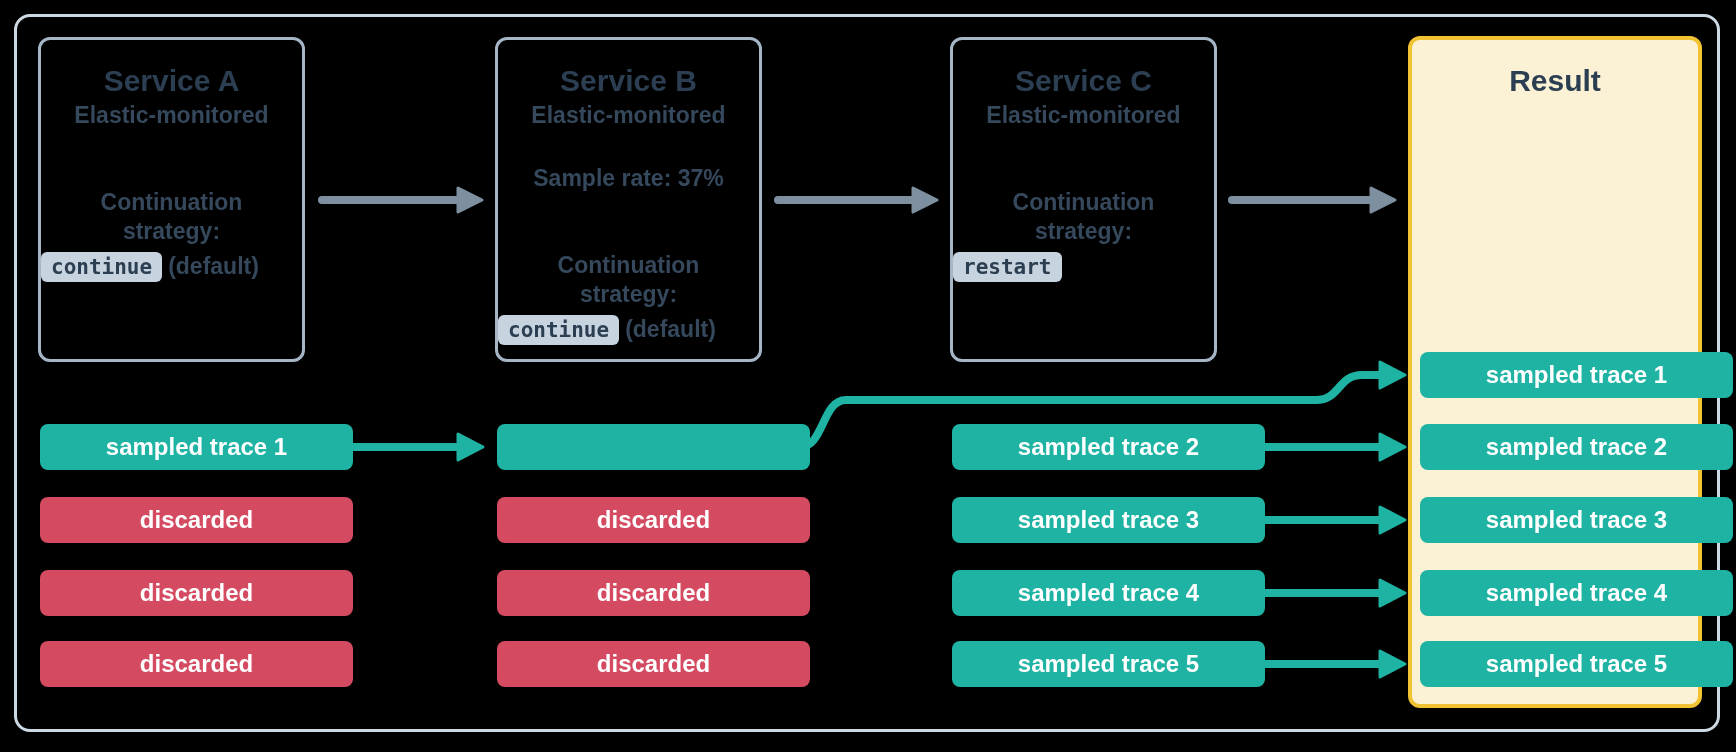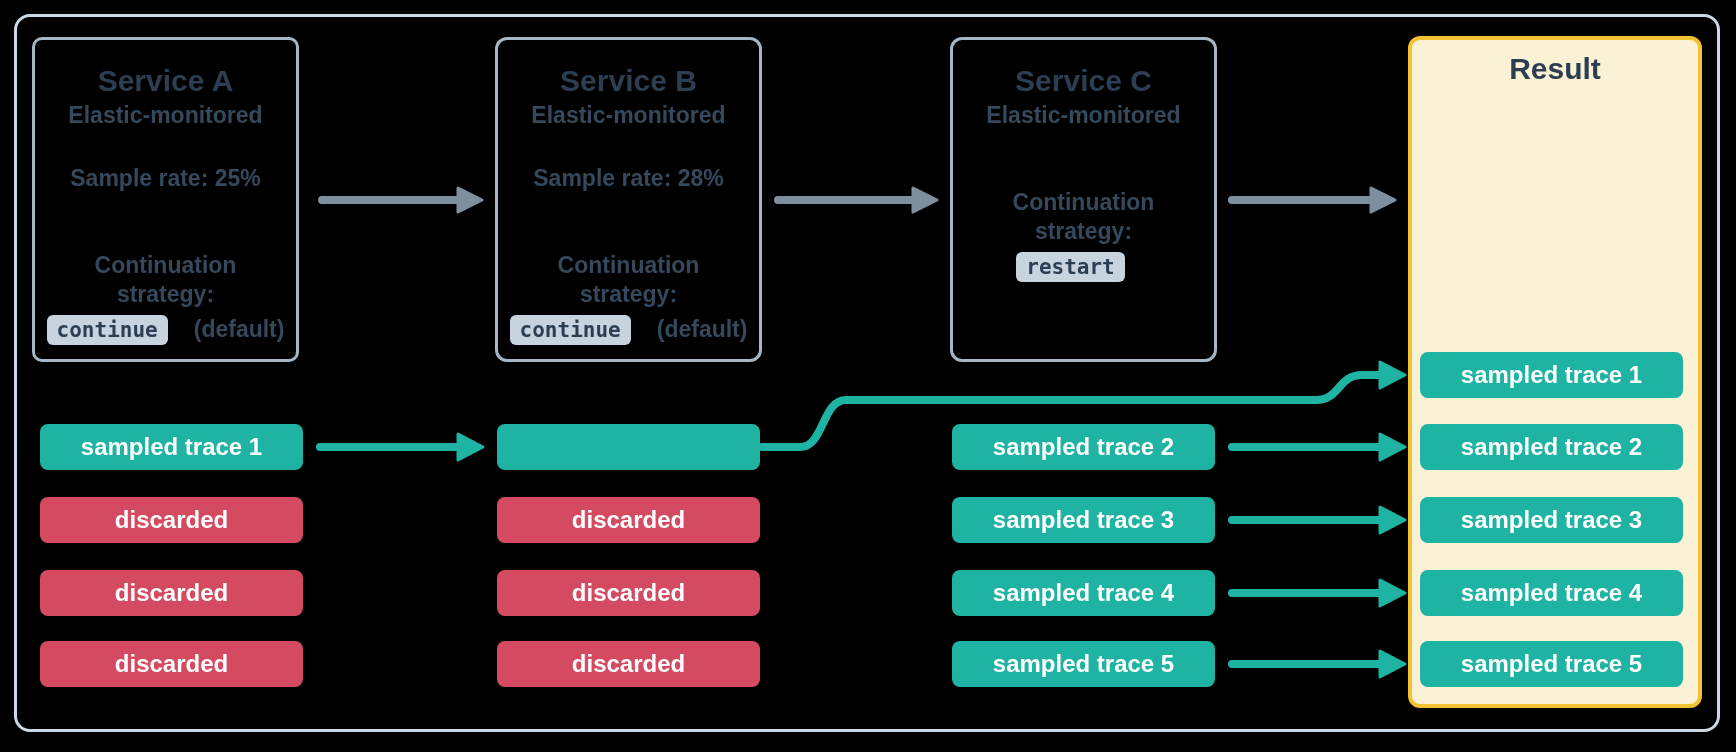--- a/index.html
+++ b/index.html
@@ -23,49 +23,49 @@
   }
   .frame{
     position:absolute;left:14px;top:14px;width:1706px;height:718px;
     border:3px solid var(--frame-border);border-radius:16px;box-sizing:border-box;
   }
   .service-box{
     position:absolute;top:37px;width:267px;height:325px;box-sizing:border-box;
     border:3px solid var(--service-border);border-radius:12px;
     text-align:center;color:var(--body-text);
   }
-  .service-box.a{left:32px;border-radius:10px;}
+  .service-box.a{left:38px;}
   .service-box.b{left:495px;}
   .service-box.c{left:950px;}
   .service-title{
     margin-top:24px;font-size:30px;font-weight:bold;color:var(--title-text);
   }
   .service-sub{margin-top:4px;font-size:23px;font-weight:700;}
   .service-rate{margin-top:36px;font-size:23px;font-weight:600;}
   .strategy-label{
     margin:59px auto 0 auto;max-width:175px;font-size:23px;font-weight:600;line-height:1.25;
   }
   .chip-row{
-    margin-top:6px;display:flex;align-items:center;justify-content:center;gap:26px;
+    margin-top:6px;display:flex;align-items:center;gap:6px;
     font-size:23px;font-weight:600;
   }
   .code-chip{
     background:var(--code-bg);color:var(--title-text);
     font-family:"DejaVu Sans Mono",monospace;font-size:21px;font-weight:bold;
     padding:3px 10px;border-radius:6px;
   }
   .result-box{
     position:absolute;left:1408px;top:36px;width:294px;height:672px;box-sizing:border-box;
     border:4px solid var(--result-border);border-radius:12px;background:var(--result-bg);
   }
   .result-title{
-    margin-top:12px;text-align:center;font-size:30px;font-weight:bold;color:var(--title-text);
+    margin-top:24px;text-align:center;font-size:30px;font-weight:bold;color:var(--title-text);
   }
   .trace-chip{
-    position:absolute;height:46px;width:263px;border-radius:8px;
+    position:absolute;height:46px;width:313px;border-radius:8px;
     display:flex;align-items:center;justify-content:center;
     color:var(--chip-text);font-size:24px;font-weight:600;
   }
   .trace-chip.sampled{background:var(--teal);}
   .trace-chip.discarded{background:var(--red);}
   .col-a{left:40px;}
   .col-b{left:497px;}
   .col-c{left:952px;}
   .row-1{top:424px;}
   .row-2{top:497px;}
@@ -85,32 +85,31 @@
 </style>
 </head>
 <body>
 
 <div class="canvas">
   <div class="frame"></div>
 
   <div class="service-box a">
     <div class="service-title">Service A</div>
     <div class="service-sub">Elastic-monitored</div>
-    <div class="service-rate">Sample rate: 25%</div>
     <div class="strategy-label">Continuation strategy:</div>
     <div class="chip-row">
       <span class="code-chip">continue</span>
       <span>(default)</span>
     </div>
   </div>
 
   <div class="service-box b">
     <div class="service-title">Service B</div>
     <div class="service-sub">Elastic-monitored</div>
-    <div class="service-rate">Sample rate: 28%</div>
+    <div class="service-rate">Sample rate: 37%</div>
     <div class="strategy-label">Continuation strategy:</div>
     <div class="chip-row">
       <span class="code-chip">continue</span>
       <span>(default)</span>
     </div>
   </div>
 
   <div class="service-box c">
     <div class="service-title">Service C</div>
     <div class="service-sub">Elastic-monitored</div>

